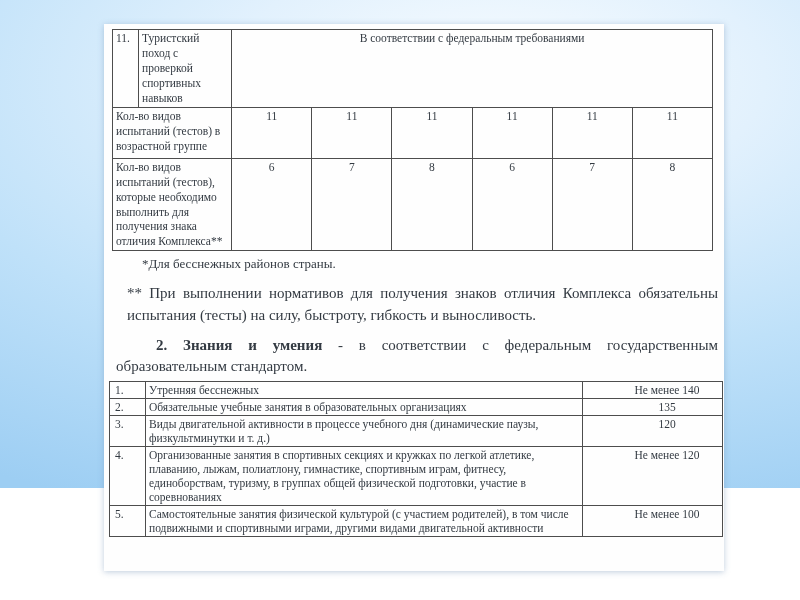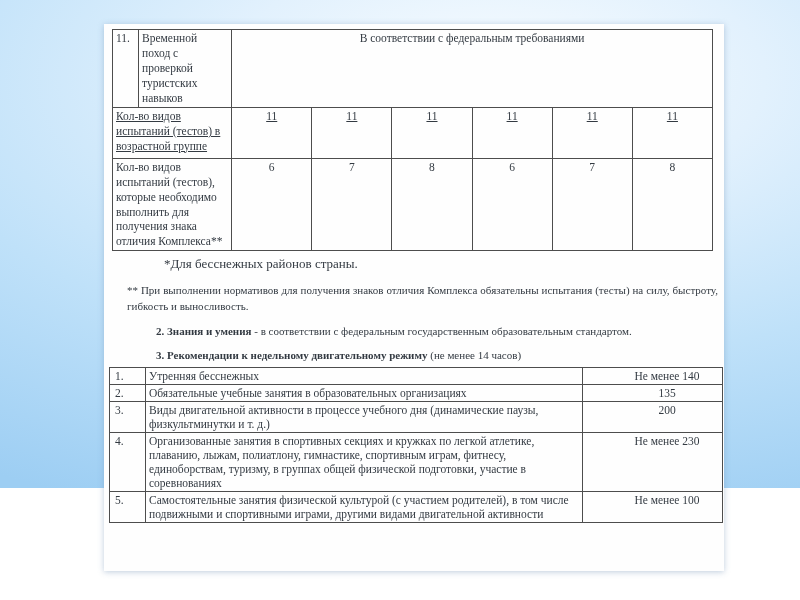--- a/index.html
+++ b/index.html
@@ -38,30 +38,30 @@
   .t1 {
     margin: 5px 0 0 8px;
     width: 601px;
     font-size: 11.5px;
     line-height: 1.3;
   }
   .t1 .c-num  { width: 26px; }
   .t1 .c-name { width: 93px; }
   .t1 .c-val  { width: 80px; }
   .r11 { height: 60px; }
-  .rA  { height: 51px; text-decoration: underline; }
+  .rA  { height: 51px; }
   .rB  { height: 76px; }
   .center { text-align: center; }
   .fn1 {
-    margin: 5px 0 0 60px;
+    margin: 5px 0 0 38px;
     font-size: 13px;
   }
   .para {
     margin: 11px 6px 0 23px;
-    font-size: 11px;
+    font-size: 15px;
     line-height: 1.42;
     text-align: justify;
   }
   .para.indent { text-indent: 40px; margin-top: 9px; margin-left: 12px; }
   .bold { font-weight: bold; }
   .t2 {
     margin: 3px 0 0 5px;
     width: 613px;
     font-size: 11.5px;
     line-height: 1.22;
@@ -87,21 +87,21 @@
         <col class="c-val">
           <col class="c-val">
           <col class="c-val">
         <col class="c-val">
           <col class="c-val">
           <col class="c-val">
       </colgroup>
       <tbody>
           <tr class="r11">
         <td>11.</td>
-        <td>Временной поход с проверкой туристских навыков</td>
+        <td>Туристский поход с проверкой спортивных навыков</td>
         <td class="center" colspan="6">В соответствии с федеральным требованиями</td>
       </tr>
       <tr class="rA">
         <td colspan="2">Кол-во видов испытаний (тестов) в возрастной группе</td>
         <td class="center">11</td>
         <td class="center">11</td>
         <td class="center">11</td>
         <td class="center">11</td>
         <td class="center">11</td>
         <td class="center">11</td>
@@ -119,23 +119,20 @@
       </table>
 
     <div class="fn1">*Для бесснежных районов страны.</div>
 
     <div class="para">** При выполнении нормативов для получения знаков отличия Комплекса обязательны испытания (тесты) на силу, быстроту, гибкость и выносливость.</div>
 
     <div class="para indent">
       <span class="bold">2. Знания и умения</span><span> - в соответствии с федеральным государственным образовательным стандартом.</span>
     </div>
 
-    <div class="para indent">
-      <span class="bold">3. Рекомендации к недельному двигательному режиму</span><span> (не менее 14 часов)</span>
-    </div>
 
     <table class="t2">
       <colgroup>
         <col class="c2-num">
           <col class="c2-act">
           <col class="c2-time">
       </colgroup>
       <tbody>
       <tr>
         <td class="num">1.</td>
@@ -143,26 +140,26 @@
         <td class="time">Не менее 140</td>
       </tr>
       <tr>
         <td class="num">2.</td>
         <td>Обязательные учебные занятия в образовательных организациях</td>
         <td class="time">135</td>
       </tr>
       <tr>
         <td class="num">3.</td>
         <td>Виды двигательной активности в процессе учебного дня (динамические паузы, физкультминутки и т. д.)</td>
-        <td class="time">200</td>
+        <td class="time">120</td>
       </tr>
       <tr>
         <td class="num">4.</td>
         <td>Организованные занятия в спортивных секциях и кружках по легкой атлетике, плаванию, лыжам, полиатлону, гимнастике, спортивным играм, фитнесу, единоборствам, туризму, в группах общей физической подготовки, участие в соревнованиях</td>
-        <td class="time">Не менее 230</td>
+        <td class="time">Не менее 120</td>
       </tr>
       <tr>
         <td class="num">5.</td>
         <td>Самостоятельные занятия физической культурой (с участием родителей), в том числе подвижными и спортивными играми, другими видами двигательной активности</td>
         <td class="time">Не менее 100</td>
       </tr>
 
     </tbody>
       </table>
 

